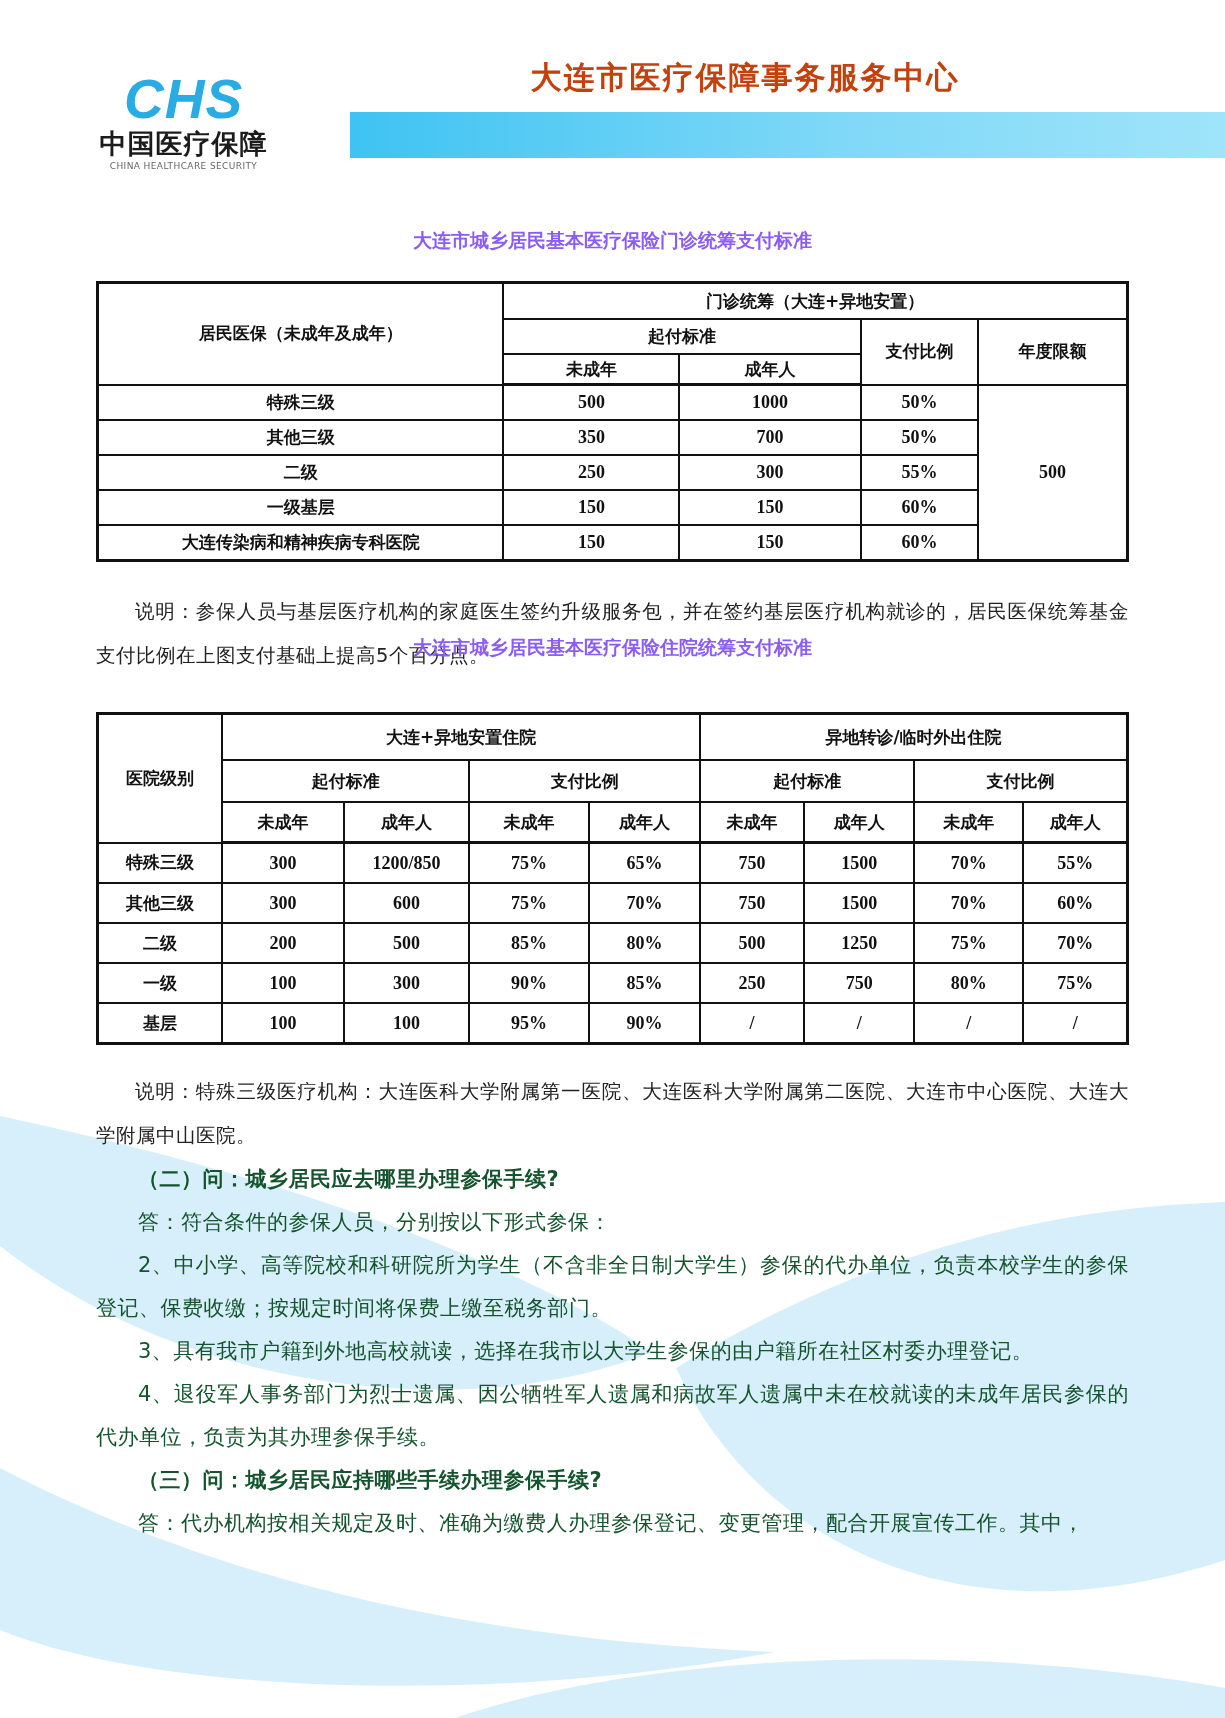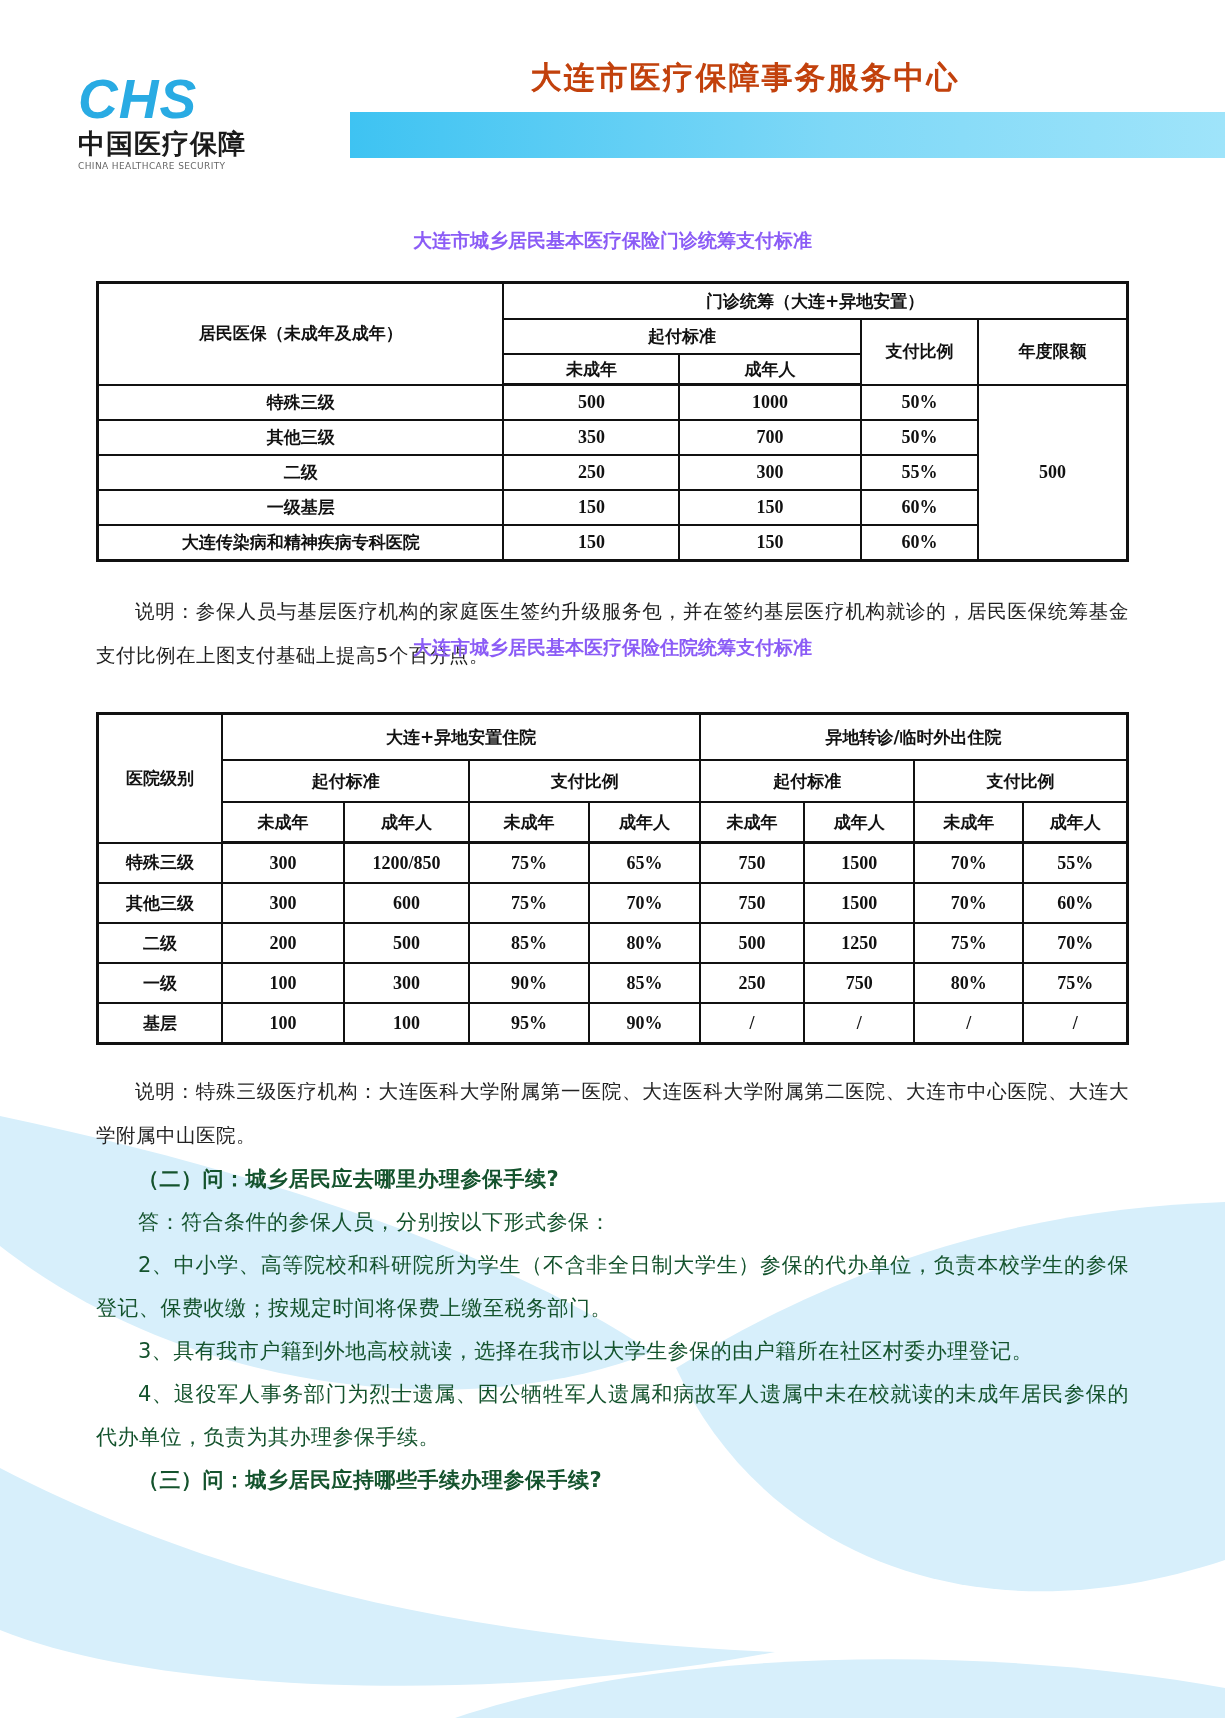--- a/index.html
+++ b/index.html
@@ -3,21 +3,21 @@
 <meta charset="utf-8">
 <style>
   html,body{margin:0;padding:0;}
   body{
     width:1225px;height:1718px;position:relative;background:#ffffff;
     font-family:"DejaVu Sans","Liberation Sans",sans-serif;color:#111;
     overflow:hidden;
   }
   .abs{position:absolute;}
   
-  .logo{left:78px;top:70px;width:175px;text-align:left;}
+  .logo{left:96px;top:70px;width:175px;text-align:center;}
   .logo-acronym{
     font-family:"Liberation Sans",sans-serif;font-weight:bold;font-style:italic;
     font-size:55px;line-height:58px;color:#29ABE3;letter-spacing:1px;
   }
   .logo-zh{font-size:27px;line-height:32px;font-weight:bold;color:#1b1b1b;letter-spacing:1px;white-space:nowrap;}
   .logo-en{font-size:9px;line-height:13px;color:#666;letter-spacing:0.4px;white-space:nowrap;}
   .org-title{
     left:430px;top:57px;width:630px;text-align:center;
     font-size:31px;font-weight:bold;color:#c2410c;letter-spacing:2px;white-space:nowrap;
   }
@@ -235,13 +235,14 @@
 
 <p class="abs layer note note2">说明：特殊三级医疗机构：大连医科大学附属第一医院、大连医科大学附属第二医院、大连市中心医院、大连大学附属中山医院。</p>
 
 <div class="abs layer qa">
   <p class="q">（二）问：城乡居民应去哪里办理参保手续?</p>
   <p>答：符合条件的参保人员，分别按以下形式参保：</p>
   <p>2、中小学、高等院校和科研院所为学生（不含非全日制大学生）参保的代办单位，负责本校学生的参保登记、保费收缴；按规定时间将保费上缴至税务部门。</p>
   <p>3、具有我市户籍到外地高校就读，选择在我市以大学生参保的由户籍所在社区村委办理登记。</p>
   <p>4、退役军人事务部门为烈士遗属、因公牺牲军人遗属和病故军人遗属中未在校就读的未成年居民参保的代办单位，负责为其办理参保手续。</p>
   <p class="q">（三）问：城乡居民应持哪些手续办理参保手续?</p>
+  <p>答：代办机构按相关规定及时、准确为缴费人办理参保登记、变更管理，配合开展宣传工作。其中，</p>
 </div>
 
 </body></html>

